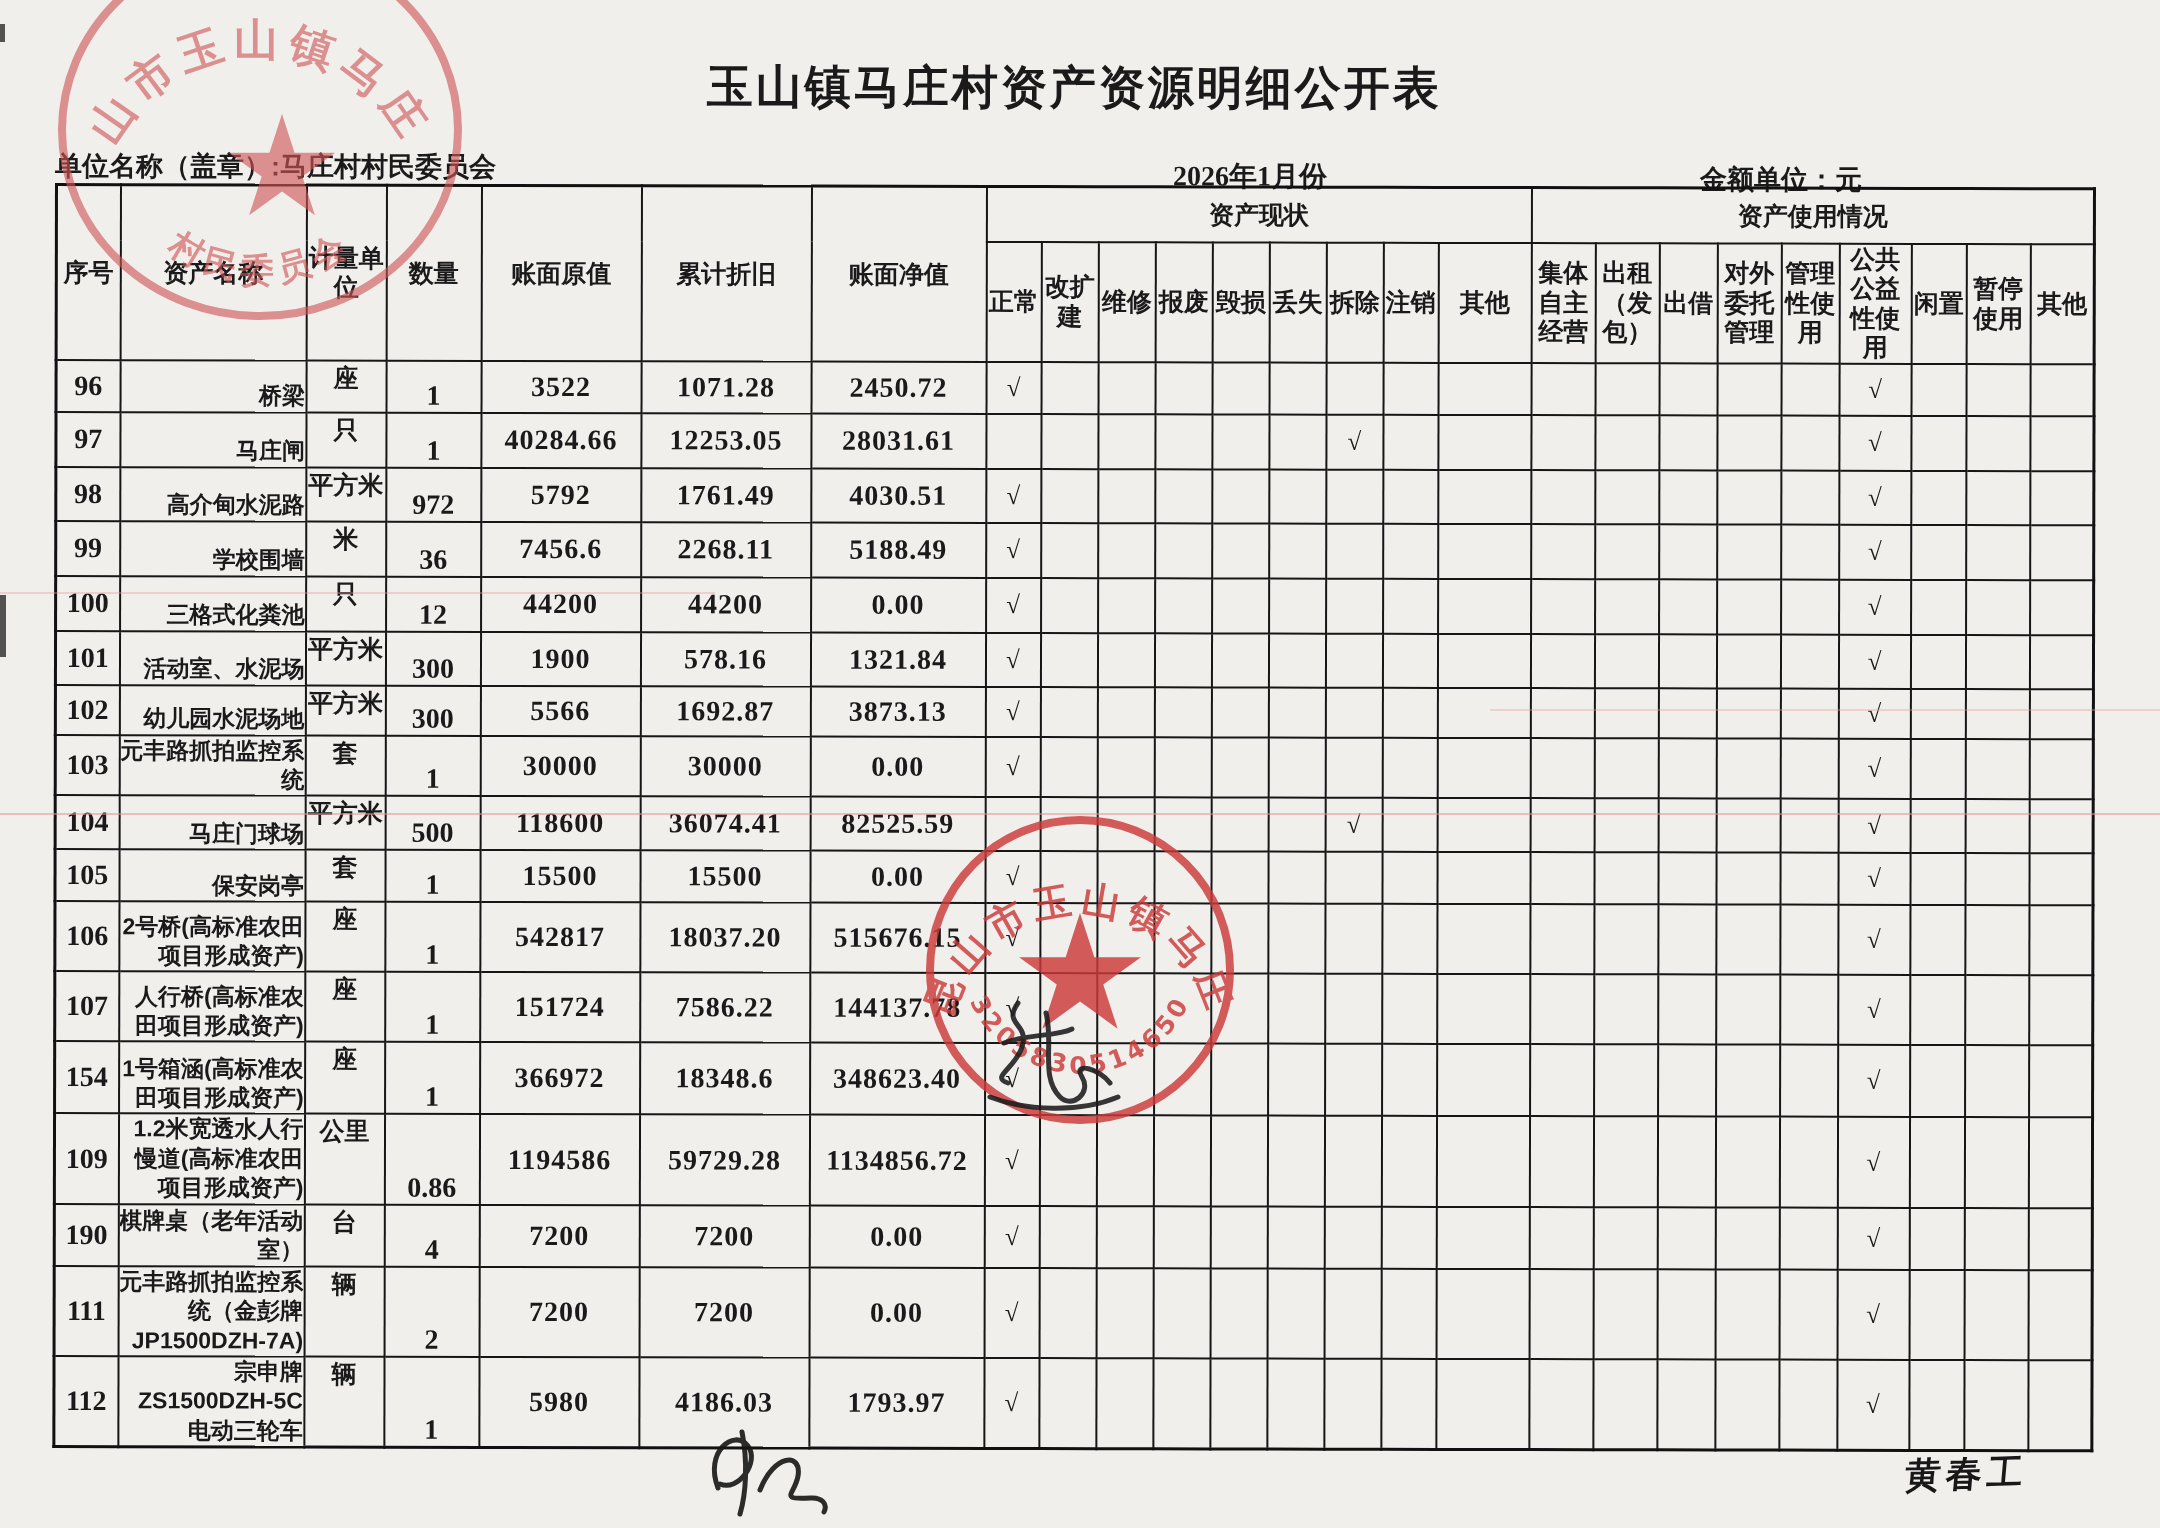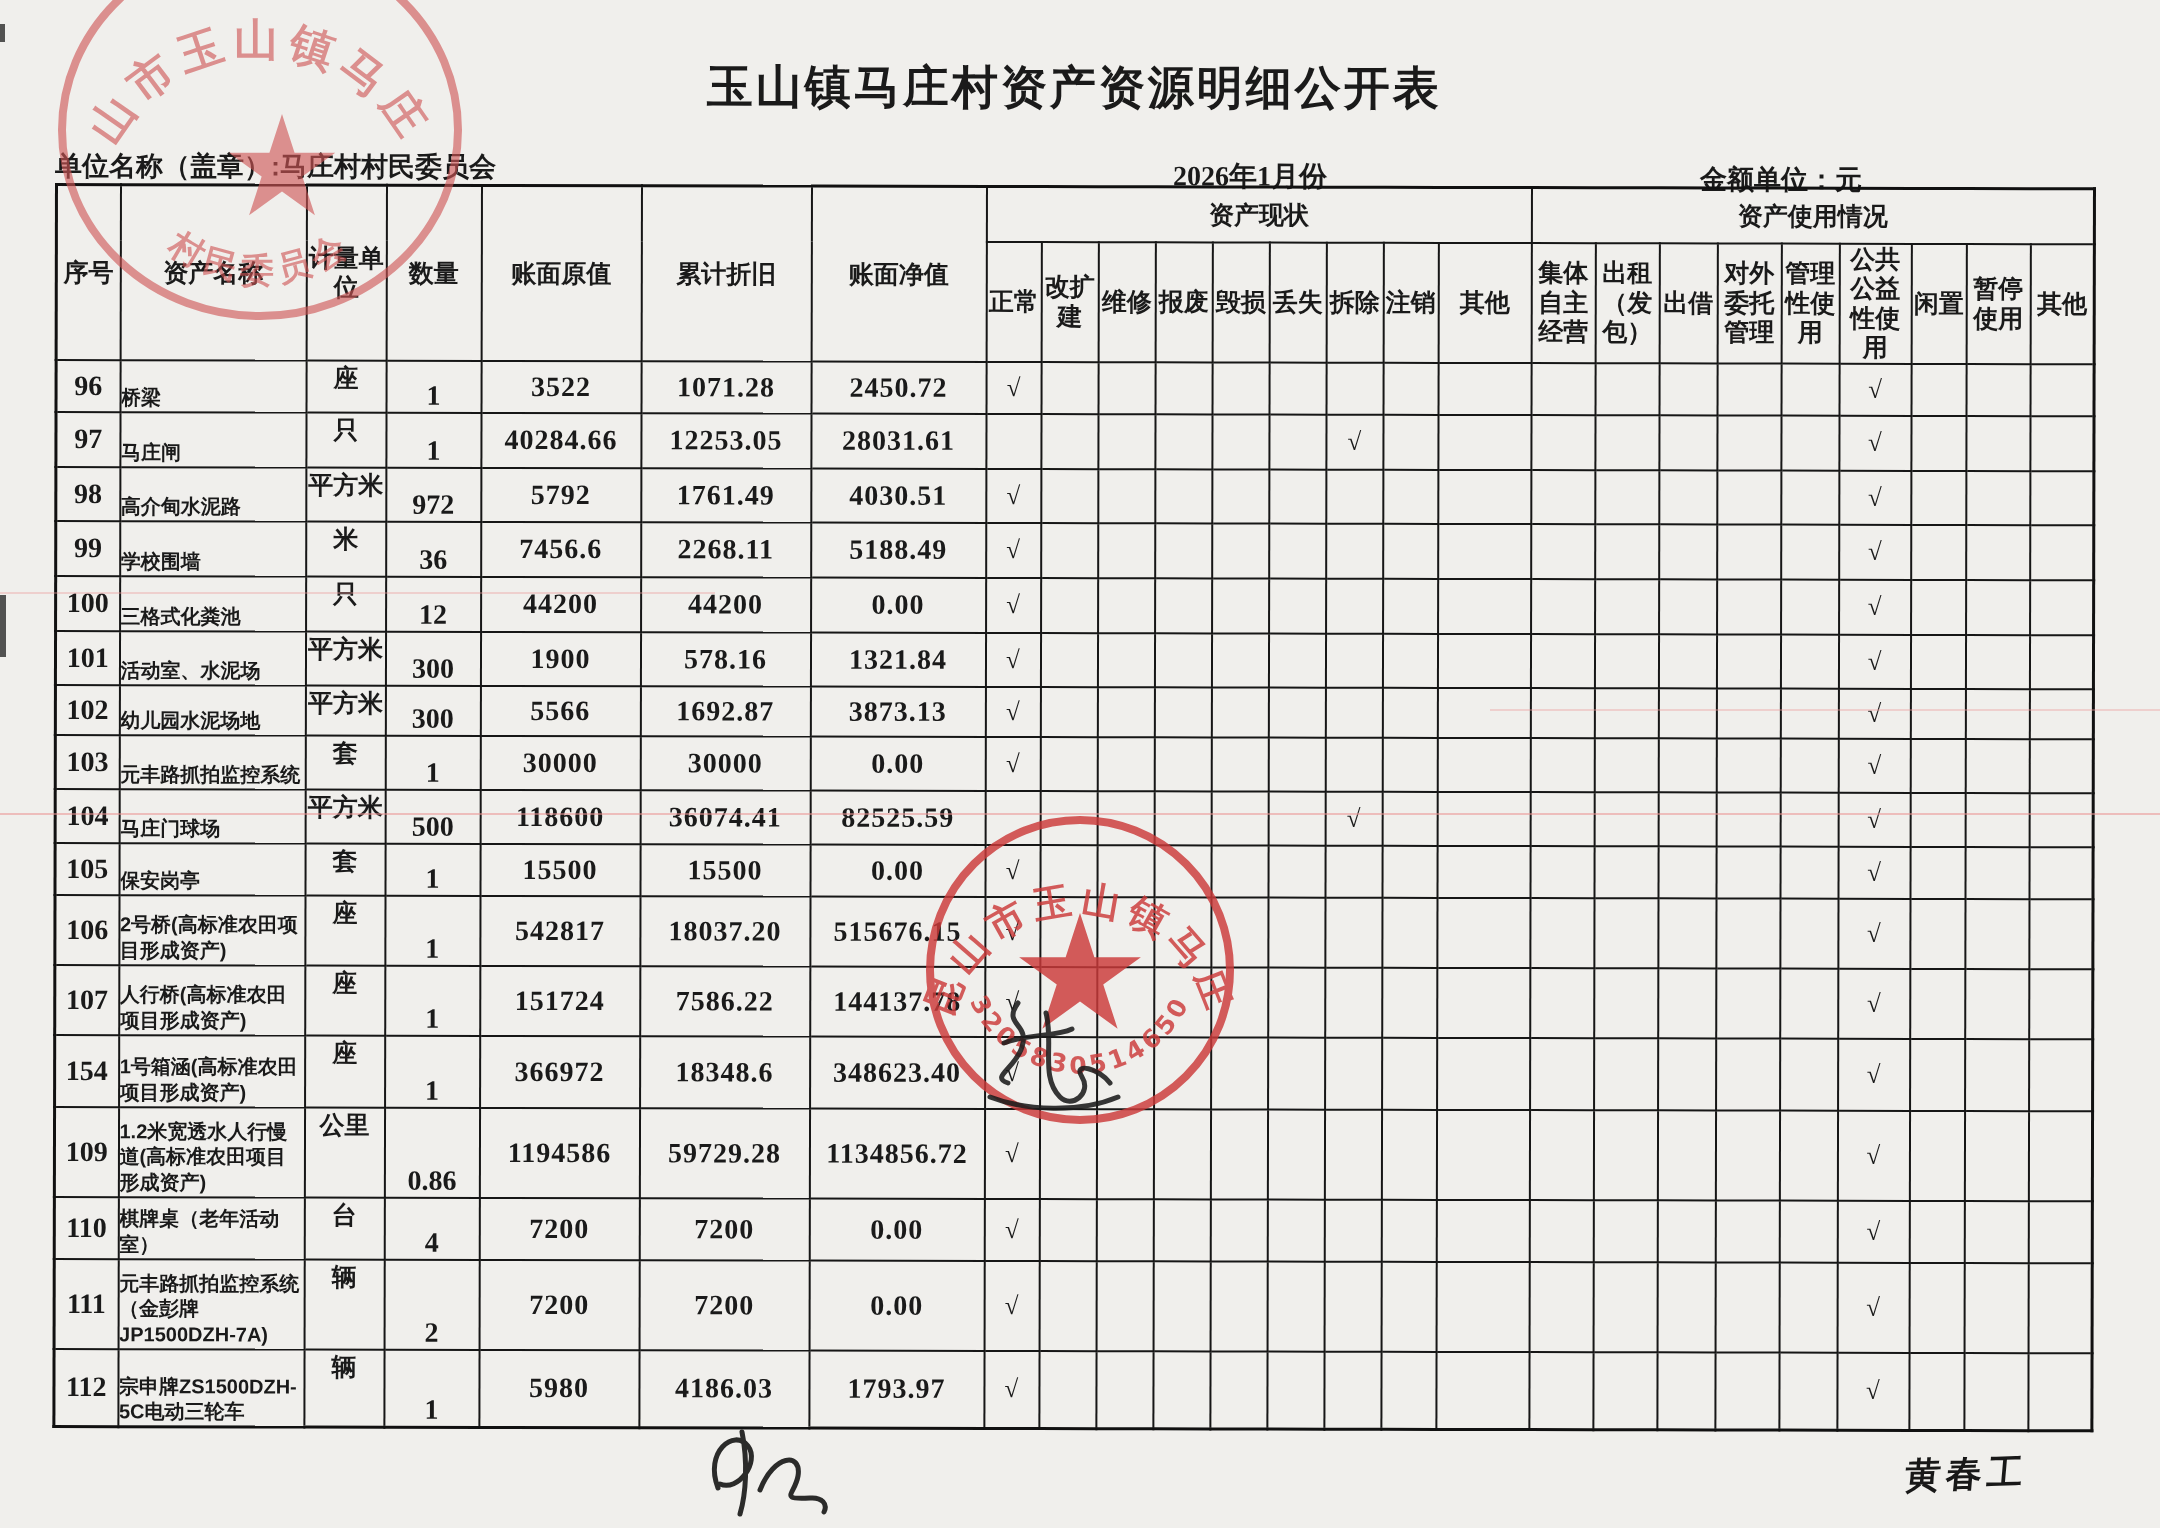--- a/index.html
+++ b/index.html
@@ -16,22 +16,22 @@
         font-weight:700;font-size:28px;}
   .amount-unit{position:absolute;left:1700px;top:158px;width:393px;text-align:left;
         font-family:"Liberation Sans",sans-serif;font-weight:800;font-size:27px;}
   table.asset{position:absolute;left:55px;top:183px;width:2038px;border-collapse:collapse;
         table-layout:fixed;}
   table.asset td,table.asset th{border:2px solid #161616;padding:0;overflow:hidden;}
   table.asset{border:3px solid #111;}
   th{font-family:"Liberation Sans","DejaVu Sans",sans-serif;font-weight:800;
      font-size:25px;line-height:1.18;text-align:center;vertical-align:middle;padding:1px;}
   .c-no{font-size:28px;font-weight:700;text-align:center;vertical-align:middle;}
-  .c-name{font-family:"Liberation Sans",sans-serif;font-size:20px;font-weight:700;
-     text-align:left;vertical-align:bottom;padding:2px 2px 4px 6px;line-height:1.28;}
+  .c-name{font-family:"Liberation Sans",sans-serif;font-size:23px;font-weight:700;
+     text-align:right;vertical-align:bottom;padding:2px 2px 4px 6px;line-height:1.28;}
   .c-unit{font-family:"Liberation Sans",sans-serif;font-size:25px;font-weight:700;
      text-align:center;vertical-align:top;padding-top:5px;}
   .c-qty{font-size:28px;font-weight:700;text-align:center;vertical-align:bottom;padding-bottom:5px;}
   .c-num{font-size:28px;font-weight:700;text-align:center;vertical-align:middle;letter-spacing:1px;}
   .c-chk{font-size:25px;text-align:center;vertical-align:middle;}
   .pink-line{position:absolute;height:2px;pointer-events:none;}
   .edge-mark{position:absolute;background:#2b2b2b;opacity:.8;}
   .stamp{position:absolute;pointer-events:none;}
   .sig-text{position:absolute;font-family:"Liberation Serif",serif;font-weight:600;
      font-size:36px;color:#181818;letter-spacing:5px;transform:rotate(-2deg) skewX(-7deg);}
@@ -479,21 +479,21 @@
             <td class="c-chk"></td>
             <td class="c-chk"></td>
             <td class="c-chk"></td>
             <td class="c-chk"></td>
             <td class="c-chk">√</td>
             <td class="c-chk"></td>
             <td class="c-chk"></td>
             <td class="c-chk"></td>
           </tr>
           <tr style="height: 62px;">
-            <td class="c-no">110</td>
+            <td class="c-no">190</td>
             <td class="c-name">棋牌桌（老年活动室）</td>
             <td class="c-unit">台</td>
             <td class="c-qty">4</td>
             <td class="c-num">7200</td>
             <td class="c-num">7200</td>
             <td class="c-num">0.00</td>
             <td class="c-chk">√</td>
             <td class="c-chk"></td>
             <td class="c-chk"></td>
             <td class="c-chk"></td>

